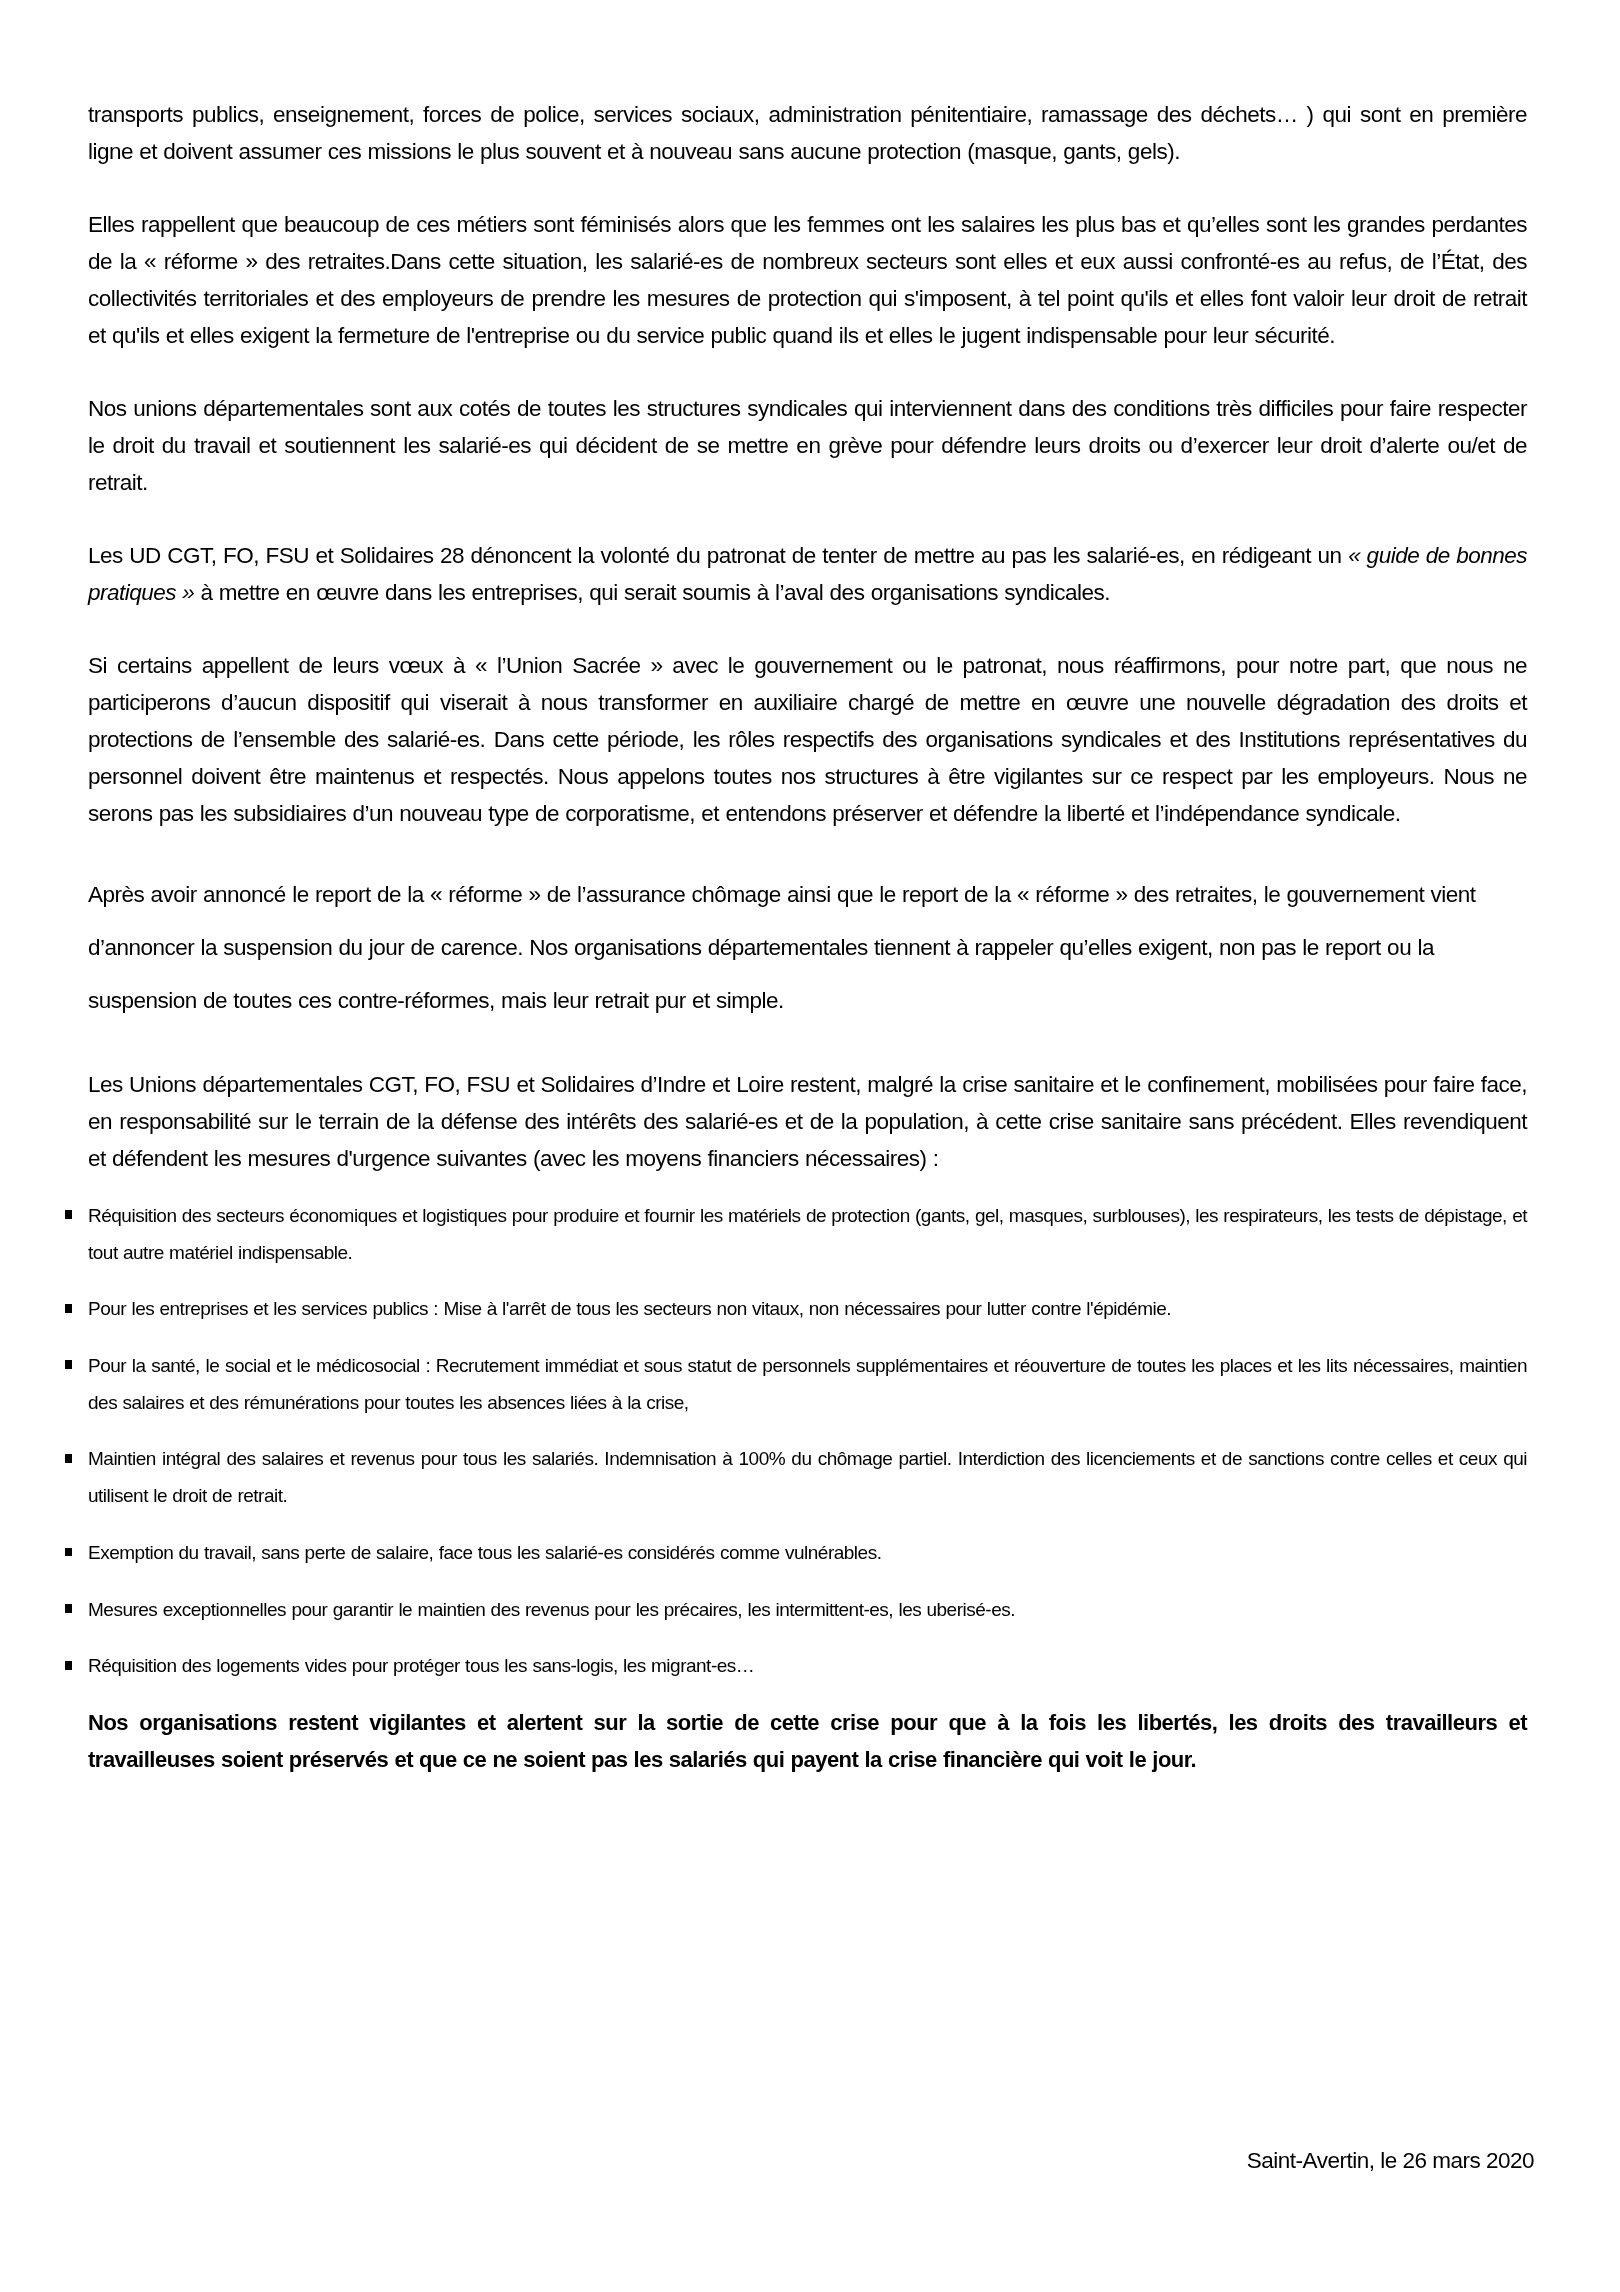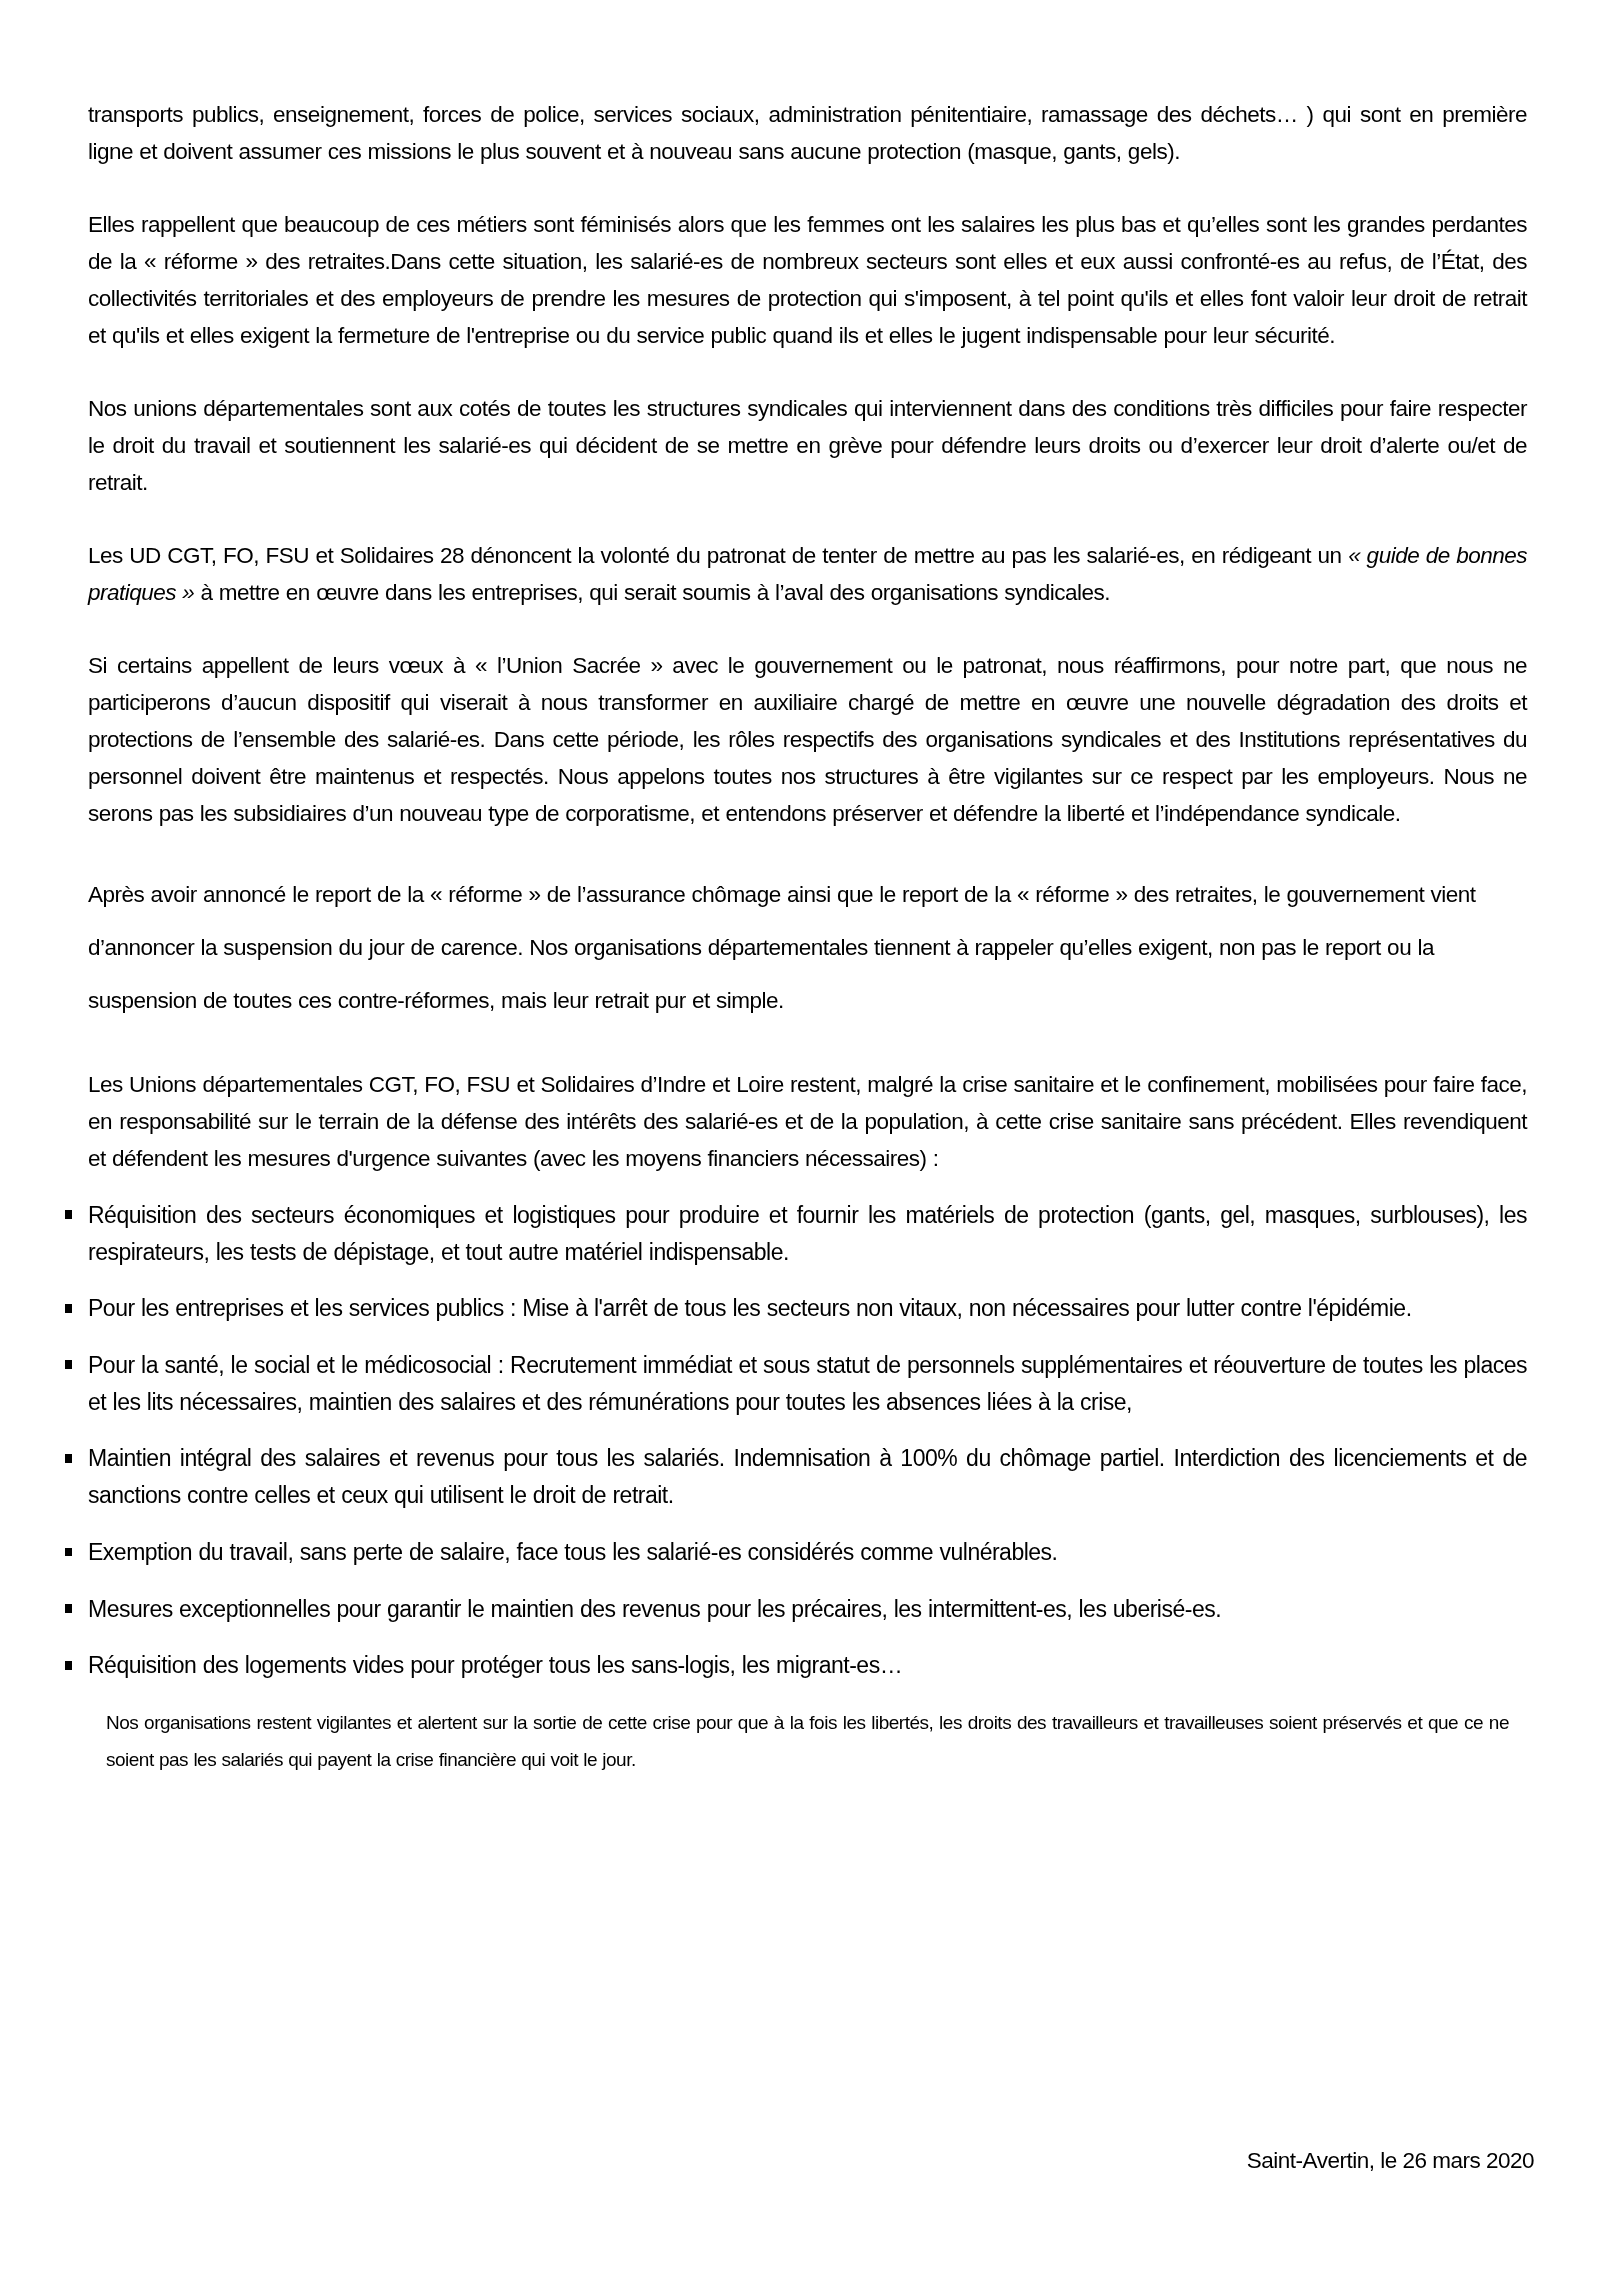--- a/index.html
+++ b/index.html
@@ -33,43 +33,44 @@
     .para.tight { margin-bottom: 19.6px; }
     .para.loose { line-height: 53px; margin-bottom: 39px; }
     .para em { font-style: italic; }
     ul.demands {
       list-style: none;
       margin: 0;
       padding: 0;
     }
     ul.demands li {
       position: relative;
-      font-size: 23px;
+      font-size: 19px;
       line-height: 37px;
       text-align: justify;
       letter-spacing: -0.5px;
       word-spacing: 0.5px;
       margin: 0 0 19.6px 0;
     }
     ul.demands li .bullet {
       position: absolute;
       left: -23.5px;
       top: 13.7px;
       width: 7.8px;
       height: 8.8px;
       background: #000000;
       display: block;
     }
     .closing {
-      font-size: 19px;
+      font-size: 22px;
       line-height: 37px;
       text-align: justify;
       letter-spacing: -0.5px;
       word-spacing: 0.5px;
-      margin: 18px;
+      margin: 0;
+      font-weight: bold;
     }
     .signature {
       position: absolute;
       right: 86px;
       top: 2143px;
       font-size: 22.5px;
       line-height: 36px;
       letter-spacing: -0.5px;
       text-align: center;
     }

